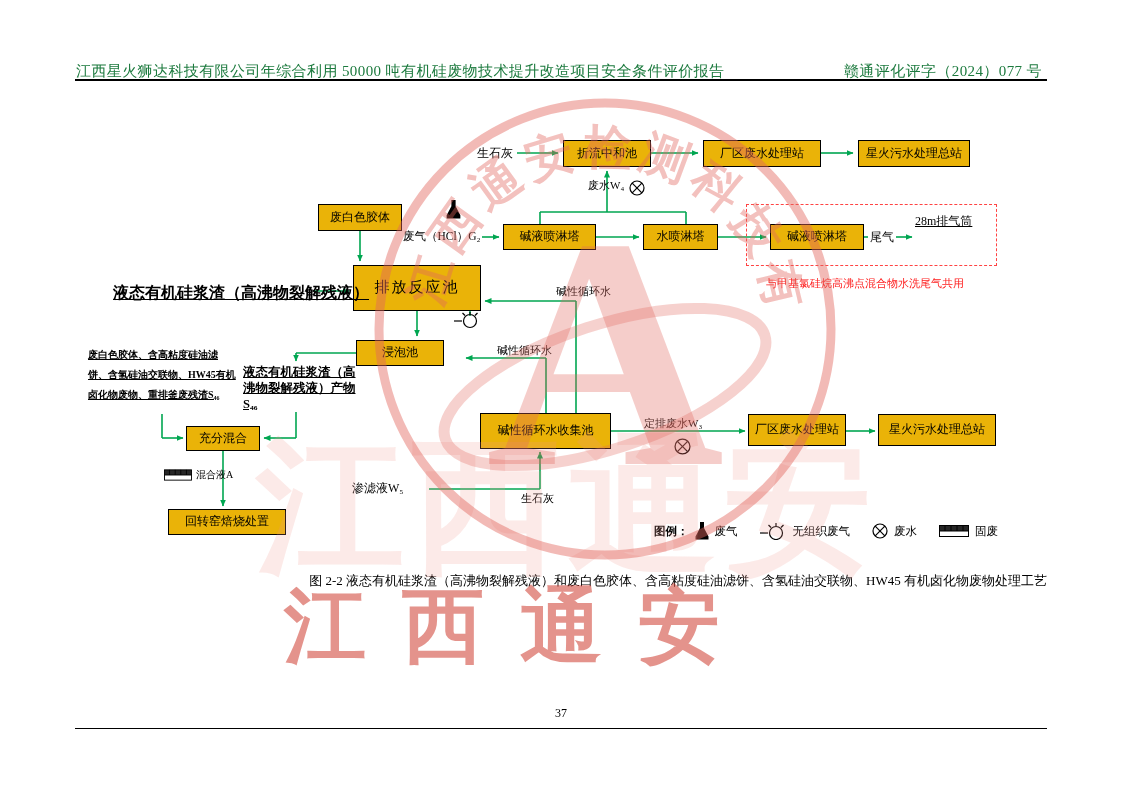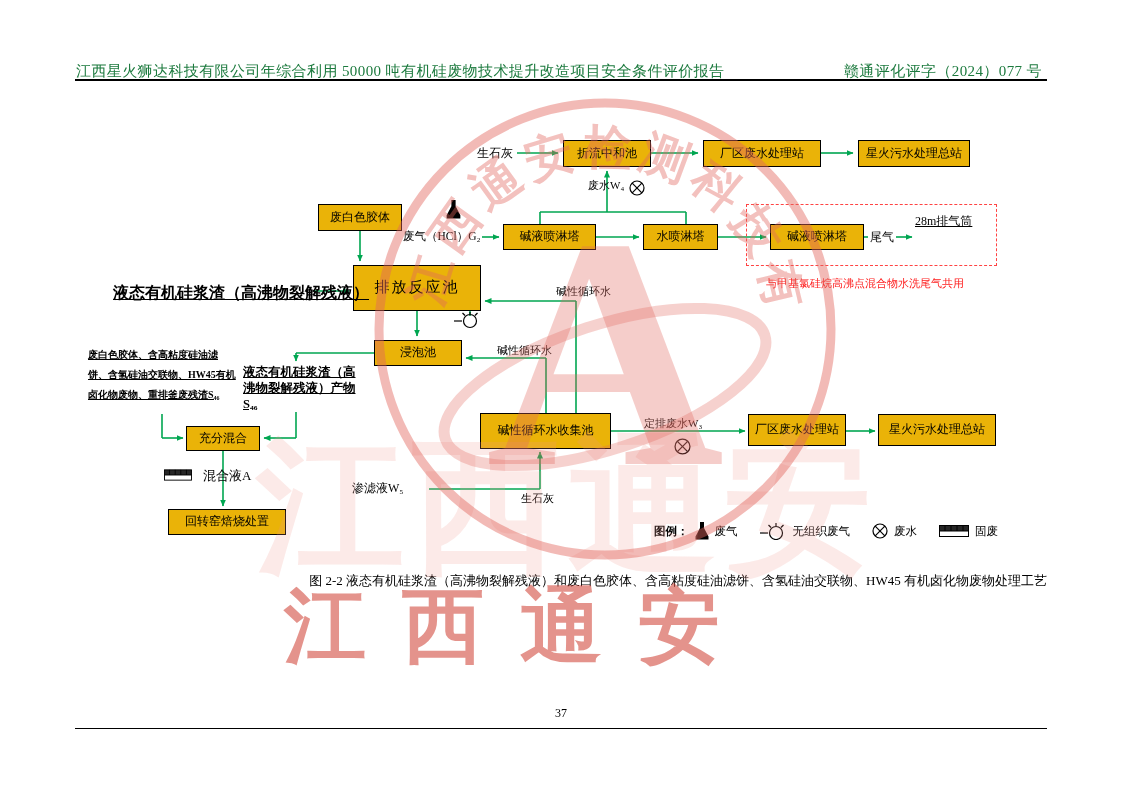--- a/index.html
+++ b/index.html
@@ -92,39 +92,39 @@
   <div class="dashed-red"></div>
 
   <div class="box" style="left:563px;top:140px;width:88px;height:27px">折流中和池</div>
   <div class="box" style="left:703px;top:140px;width:118px;height:27px">厂区废水处理站</div>
   <div class="box" style="left:858px;top:140px;width:112px;height:27px">星火污水处理总站</div>
   <div class="box" style="left:318px;top:204px;width:84px;height:27px">废白色胶体</div>
   <div class="box" style="left:503px;top:224px;width:93px;height:26px">碱液喷淋塔</div>
   <div class="box" style="left:643px;top:224px;width:75px;height:26px">水喷淋塔</div>
   <div class="box" style="left:770px;top:224px;width:94px;height:26px">碱液喷淋塔</div>
   <div class="box" style="left:353px;top:265px;width:128px;height:46px;font-size:15px;letter-spacing:2px">排放反应池</div>
-  <div class="box" style="left:374px;top:340px;width:88px;height:26px">浸泡池</div>
+  <div class="box" style="left:356px;top:340px;width:88px;height:26px">浸泡池</div>
   <div class="box" style="left:186px;top:426px;width:74px;height:25px">充分混合</div>
   <div class="box" style="left:168px;top:509px;width:118px;height:26px">回转窑焙烧处置</div>
   <div class="box" style="left:480px;top:413px;width:131px;height:36px">碱性循环水收集池</div>
   <div class="box" style="left:748px;top:414px;width:98px;height:32px">厂区废水处理站</div>
   <div class="box" style="left:878px;top:414px;width:118px;height:32px">星火污水处理总站</div>
 
   <div class="lbl" style="left:477px;top:146px;font-size:12px">生石灰</div>
   <div class="lbl" style="left:588px;top:178px;font-size:11px">废水W₄</div>
   <div class="lbl" style="left:403px;top:229px;font-size:11.5px">废气（HCl）G₂</div>
   <div class="lbl" style="left:870px;top:230px;font-size:12px">尾气</div>
   <div class="lbl u" style="left:915px;top:214px;font-size:12px">28m排气筒</div>
   <div class="lbl red" style="left:766px;top:276px;font-size:11px">与甲基氯硅烷高沸点混合物水洗尾气共用</div>
   <div class="lbl u b" style="left:113px;top:283px;font-size:16px">液态有机硅浆渣（高沸物裂解残液）</div>
   <div class="lbl" style="left:556px;top:284px;font-size:11px">碱性循环水</div>
   <div class="lbl" style="left:497px;top:343px;font-size:11px">碱性循环水</div>
   <div class="lbl u b wrap" style="left:88px;top:345px;width:148px;font-size:10px;line-height:20px">废白色胶体、含高粘度硅油滤饼、含氢硅油交联物、HW45有机卤化物废物、重排釜废残渣S₄₆</div>
   <div class="lbl u b wrap" style="left:243px;top:364px;width:115px;font-size:12.5px;line-height:16px">液态有机硅浆渣（高沸物裂解残液）产物S₄₆</div>
-  <div class="lbl" style="left:203px;top:468px;font-size:13px">混合液A</div>
+  <div class="lbl" style="left:196px;top:468px;font-size:10px">混合液A</div>
   <div class="lbl" style="left:352px;top:481px;font-size:12px">渗滤液W₅</div>
   <div class="lbl" style="left:644px;top:416px;font-size:11px">定排废水W₃</div>
   <div class="lbl" style="left:521px;top:491px;font-size:11px">生石灰</div>
 
   <svg class="icon" style="left:446px;top:200px" width="15" height="19" viewBox="0 0 14 18">
     <path d="M5 0 h4 v6 l4.5 8.5 v3 H0.5 v-3 L5 6 Z" fill="#000"></path>
   </svg>
   <svg class="icon" style="left:454px;top:312px" width="27" height="17" viewBox="0 0 27 17">
     <g stroke="#000" stroke-width="1.2" fill="none">
       <line x1="0" y1="9" x2="8" y2="9"></line>

